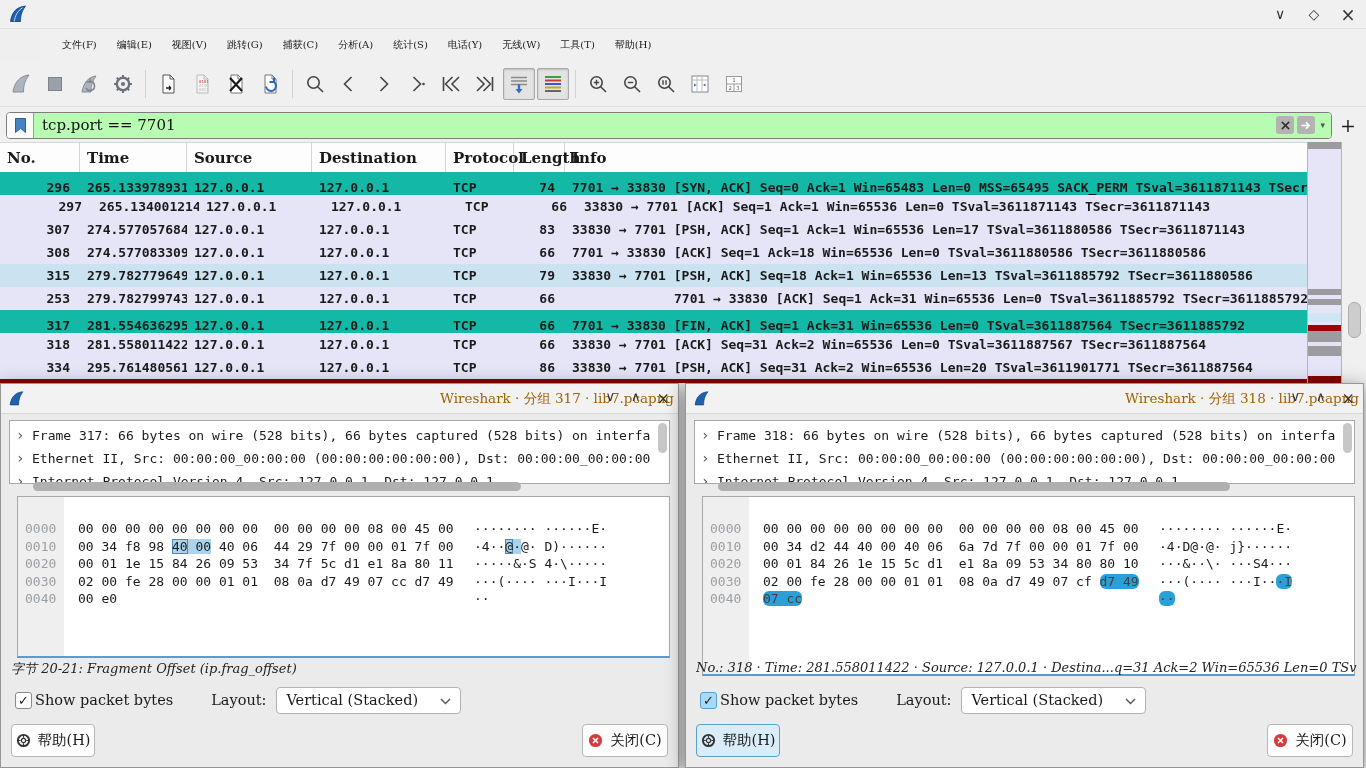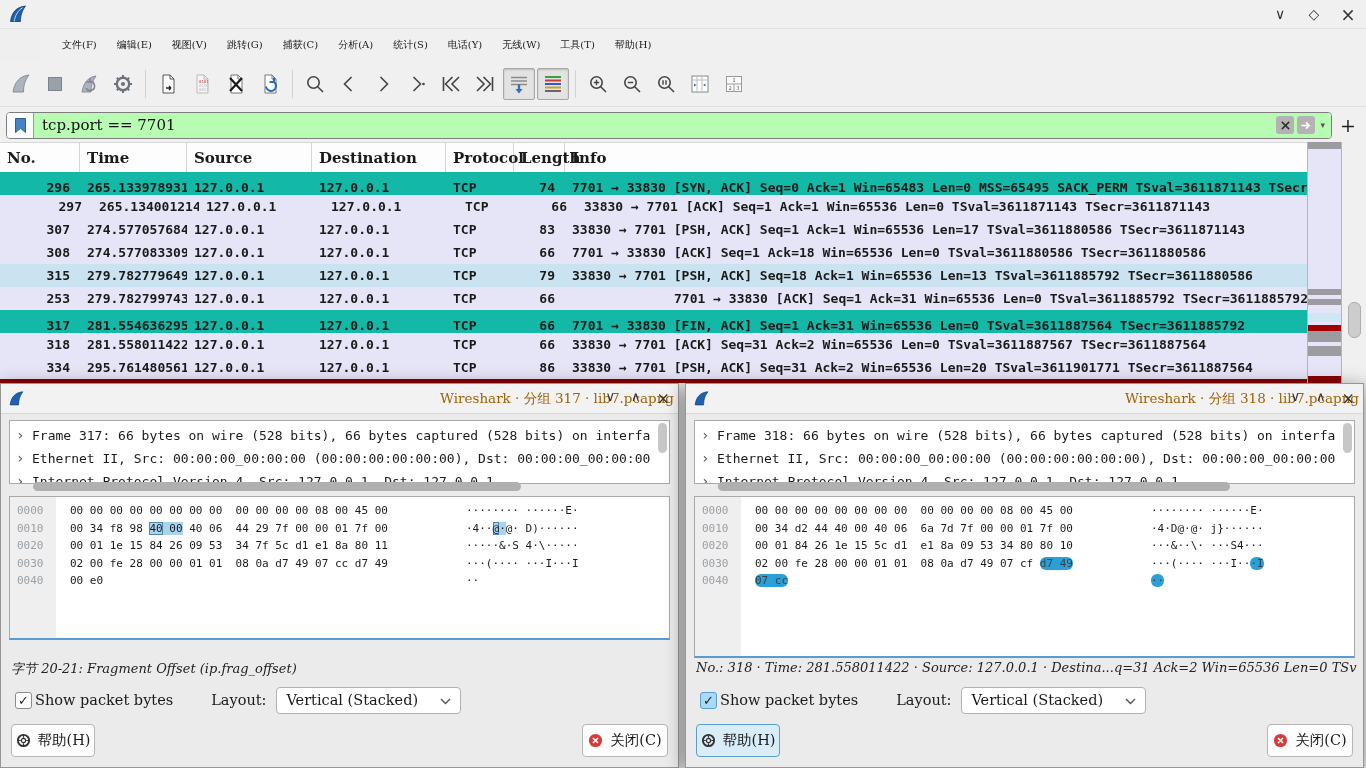--- a/index.html
+++ b/index.html
@@ -55,22 +55,22 @@
   .dw-tb .fin{margin-left:7px;}
   .dw-title{position:absolute;left:0;right:4px;text-align:right;font-size:13.5px;color:#a16207;}
   .dw-ctrls{position:absolute;right:8px;display:flex;gap:16px;font-size:13px;color:#333;}
   .dw-tree{position:absolute;left:8px;right:8px;top:36px;height:59px;background:#fff;border:1px solid #a9a9a9;overflow:hidden;
            font-family:"DejaVu Sans Mono","Liberation Mono",monospace;font-size:13px;padding-top:3px;}
   .tline{height:23px;line-height:23px;white-space:nowrap;padding-left:22px;position:relative;}
   .tline .tw{position:absolute;left:6px;color:#555;font-size:14px;}
   .dw-tree .tvscroll{position:absolute;right:2px;top:2px;width:9px;height:30px;background:#c7c7c7;border-radius:5px;}
   .dw-hscroll{position:absolute;left:8px;right:8px;top:98px;height:10px;}
   .dw-hthumb{position:absolute;left:24px;width:488px;height:9px;background:#b0b0b0;border-radius:5px;}
-  .dw-hex{position:absolute;left:8px;right:8px;top:112px;background:#fff;border:1px solid #a9a9a9;border-bottom:2px solid #5b9bd0;
-          overflow:hidden;font-family:"DejaVu Sans Mono","Liberation Mono",monospace;font-size:11px;padding-top:5px;}
+  .dw-hex{position:absolute;left:16px;right:8px;top:112px;background:#fff;border:1px solid #a9a9a9;border-bottom:2px solid #5b9bd0;
+          overflow:hidden;font-family:"DejaVu Sans Mono","Liberation Mono",monospace;font-size:13px;padding-top:23px;}
   #win0 .dw-hex{height:136px;}
   #win1 .dw-hex{height:154px;}
   .dw-hex .offbg{position:absolute;left:0;top:0;bottom:0;width:46px;background:#efefef;}
   .hexline{position:relative;display:flex;line-height:17.5px;white-space:pre;}
   .hoff{width:40px;padding-left:7px;color:#9aa0a6;flex:none;}
   .hbytes{margin-left:13px;width:380px;flex:none;}
   .hascii{margin-left:16px;}
   .hl-active{background:#2aa0d8;color:#404040;border-radius:6px;}
   .hl-inactive{background:#aad4ee;}
   .hbox{box-shadow:inset 0 0 0 1px #4f87ad;}

